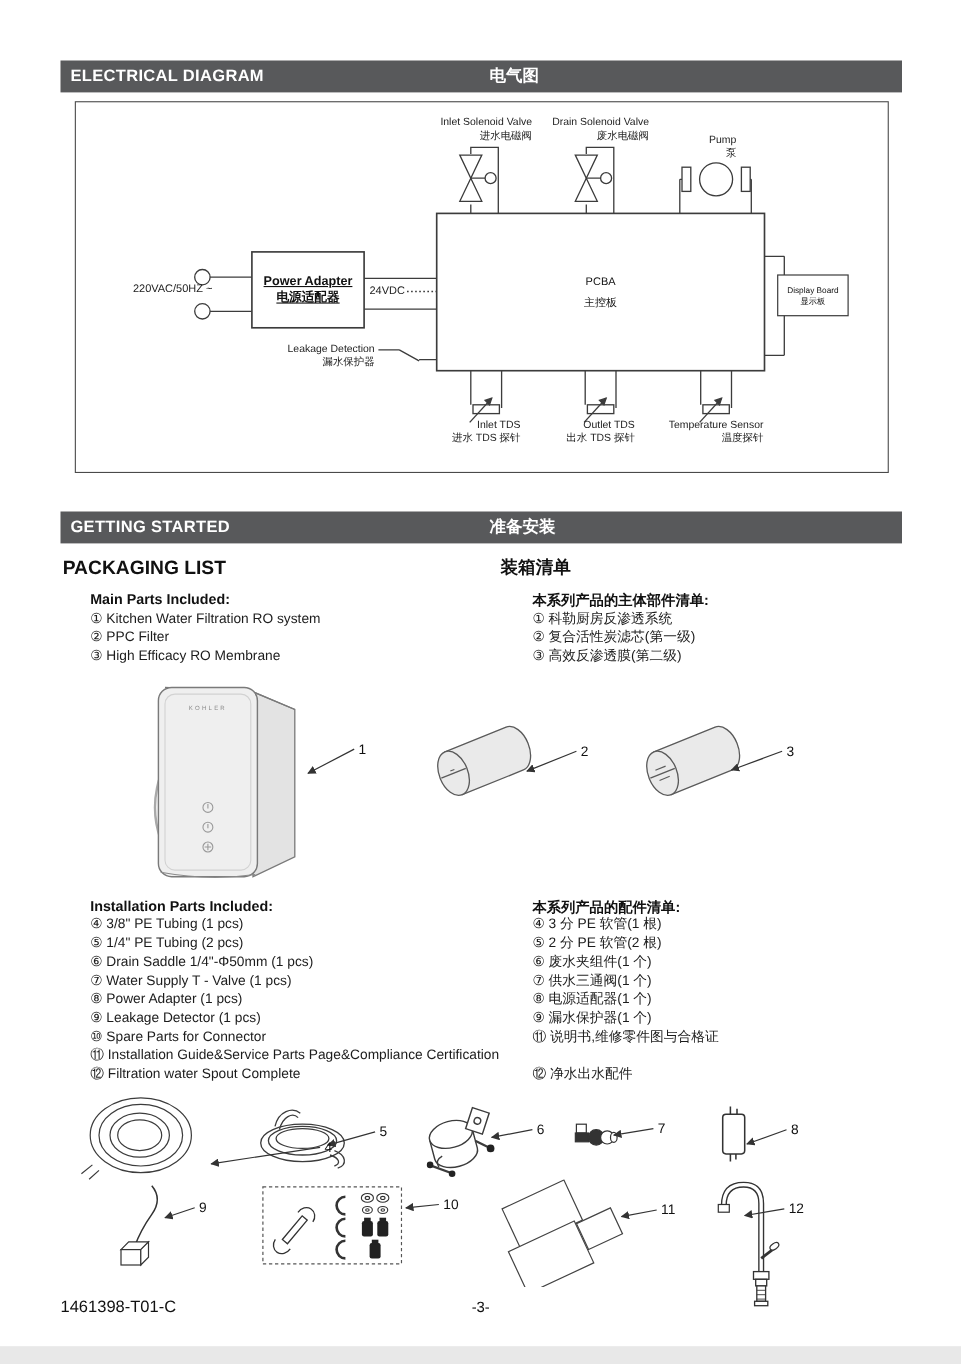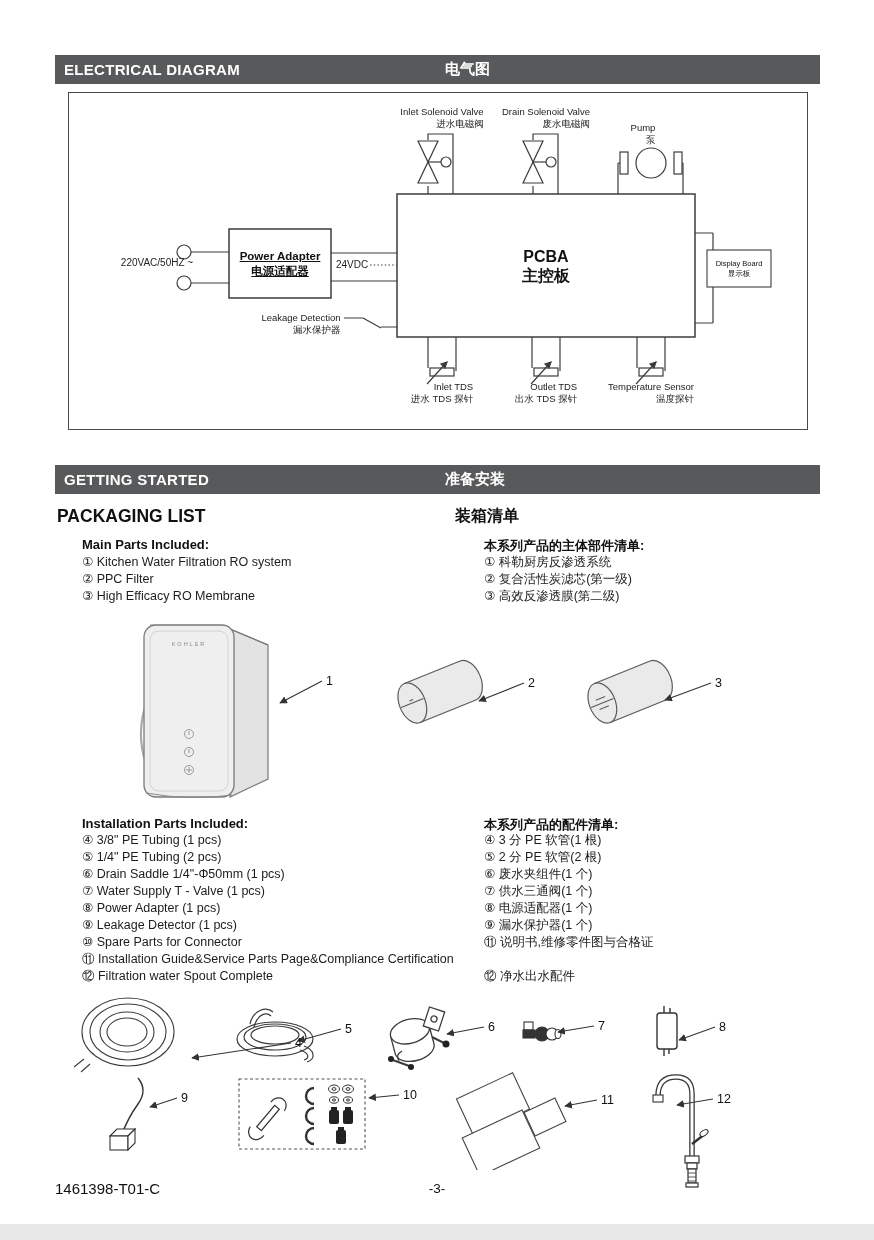--- a/index.html
+++ b/index.html
@@ -110,31 +110,31 @@
     </svg>
 
     <div class="dlabel" style="left:373px;top:13px;">
       <div>Inlet Solenoid Valve</div>
       <div>进水电磁阀</div>
     </div>
     <div class="dlabel" style="left:477px;top:13px;">
       <div>Drain Solenoid Valve</div>
       <div>废水电磁阀</div>
     </div>
-    <div class="dlabel" style="left:574px;top:29px;">
+    <div class="dlabel" style="left:588px;top:29px;">
       <div>Pump</div>
       <div>泵</div>
     </div>
     <div class="boxlabel" style="left:160px;top:136px;width:102px;height:69px;font-weight:bold;font-size:11.5px;line-height:15px;text-decoration:underline;">
       <div>Power Adapter</div>
       <div>电源适配器</div>
     </div>
     <div class="dlabel" style="left:88px;top:164px;font-size:10px;">220VAC/50HZ ~</div>
     <div class="dlabel" style="left:283px;top:166px;font-size:10px;">24VDC</div>
-    <div class="boxlabel" style="left:328px;top:101px;width:298px;height:143px;font-weight:bold;font-size:16px;line-height:19px;">
+    <div class="boxlabel" style="left:328px;top:101px;width:298px;height:143px;font-weight:normal;font-size:10px;line-height:19px;">
       <div>PCBA</div>
       <div>主控板</div>
     </div>
     <div class="boxlabel" style="left:638px;top:157px;width:64px;height:37px;font-size:7.5px;line-height:10px;">
       <div>Display Board</div>
       <div>显示板</div>
     </div>
     <div class="dlabel" style="left:232px;top:219px;">
       <div>Leakage Detection</div>
       <div>漏水保护器</div>

